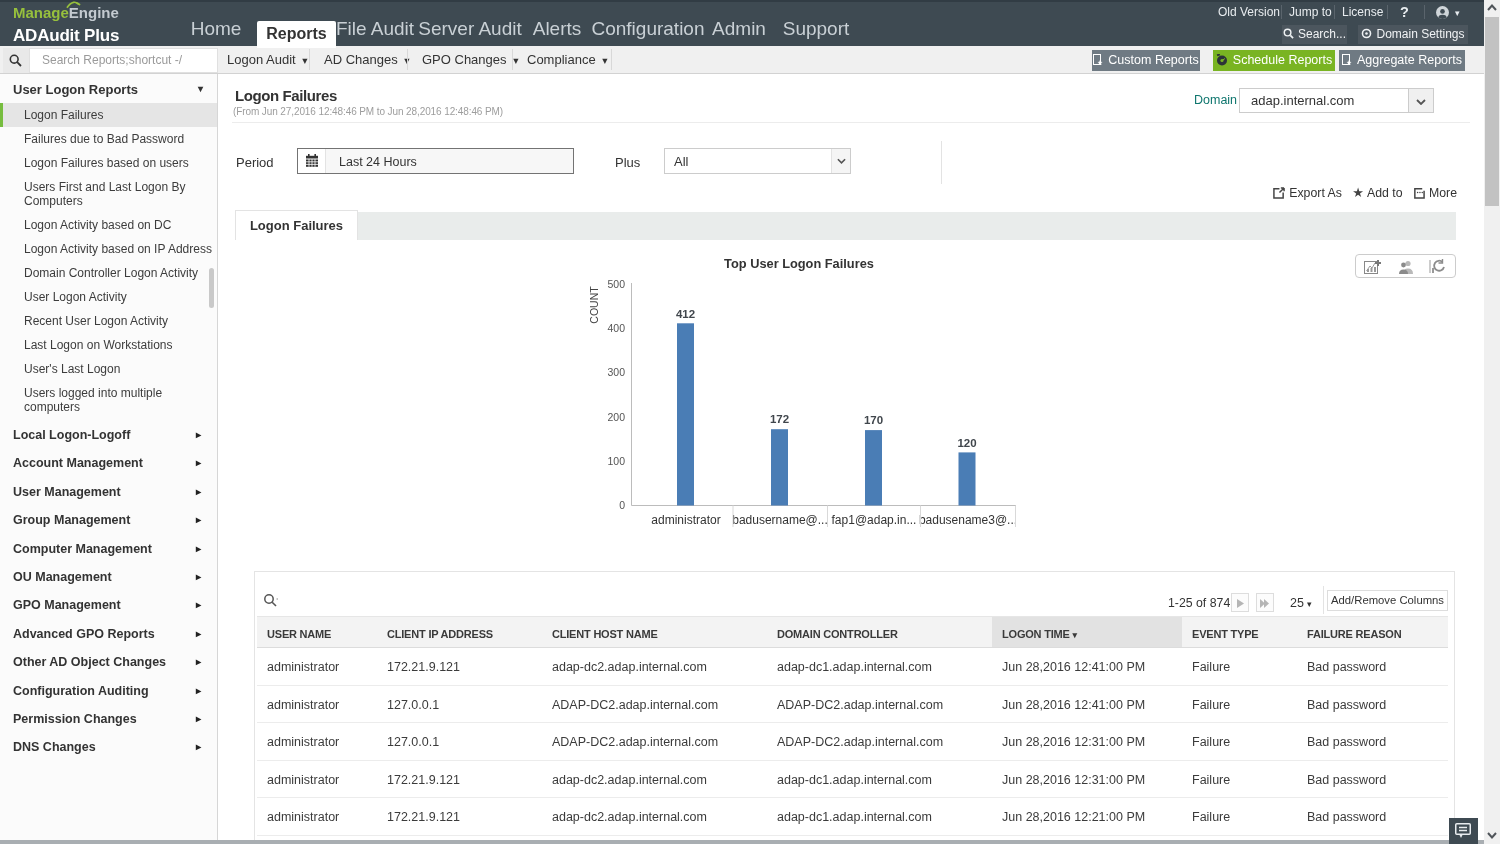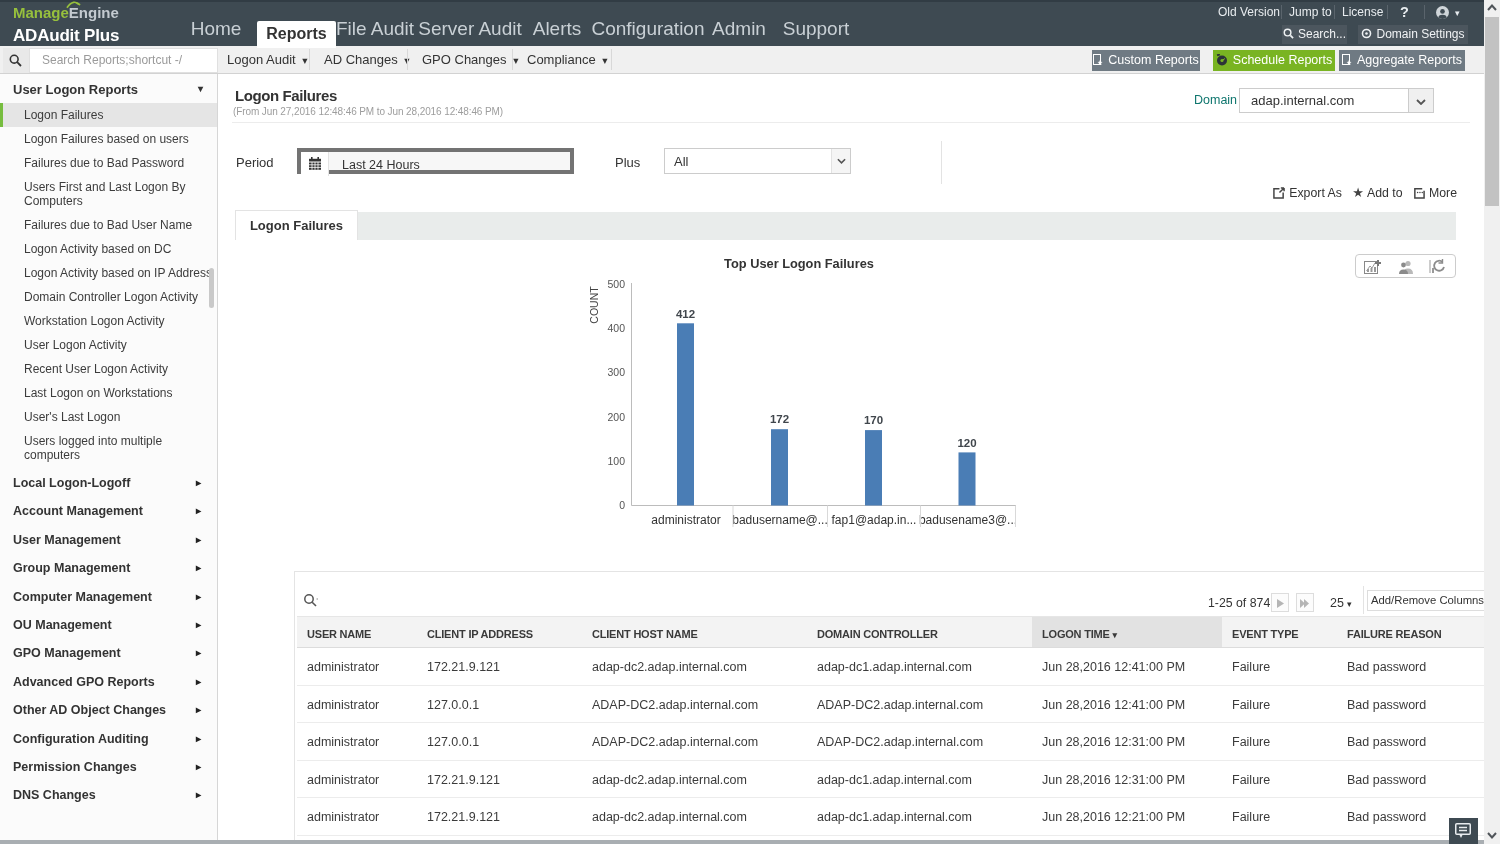--- a/index.html
+++ b/index.html
@@ -37,36 +37,36 @@
 #sb-pill { position:absolute; right:3px; top:194px; width:5px; height:40px; background:#c9c9c9; border-radius:3px; }
 
 #content { position:absolute; left:218px; top:74px; width:1266px; height:770px; background:#fff; }
 #rep-title { position:absolute; left:17px; top:13px; font-size:15px; font-weight:bold; color:#333; letter-spacing:-0.4px; }
 #rep-sub { position:absolute; left:15px; top:32px; font-size:10px; color:#9d9d9d; letter-spacing:-0.1px; }
 #dom-label { position:absolute; left:976px; top:19px; font-size:12.5px; color:#0f766e; }
 #dom-sel { position:absolute; left:1021px; top:14px; width:195px; height:25px; border:1px solid #ccc; background:#fff; font-size:13px; color:#333; line-height:23px; padding-left:11px; }
 #dom-arr { position:absolute; right:0; top:0; width:25px; height:23px; background:#f0f0f0; border-left:1px solid #ccc; text-align:center; }
 #hline1 { position:absolute; left:14px; top:48px; width:1238px; height:1px; background:#ececec; }
 #flt-period { position:absolute; left:18px; top:81px; font-size:13px; color:#333; }
-#per-box { position:absolute; left:79px; top:74px; width:277px; height:26px; background:#f7f7f7; border:4px solid #737373; }
+#per-box { position:absolute; left:79px; top:74px; width:277px; height:26px; background:#f7f7f7; border:1px solid #737373; }
 #per-ico { position:absolute; left:0; top:0; width:28px; height:24px; background:#fff; border-right:1px solid #e3e3e3; text-align:center; }
 #per-txt { position:absolute; left:41px; top:6px; font-size:12.5px; color:#333; }
 #flt-hours { position:absolute; left:397px; top:81px; font-size:13px; color:#333; }
 #hr-box { position:absolute; left:446px; top:74px; width:187px; height:26px; background:#fff; border:1px solid #ccc; }
 #hr-txt { position:absolute; left:9px; top:5px; font-size:13px; color:#333; }
 #hr-arr { position:absolute; right:0; top:0; width:19px; height:24px; background:#f5f5f5; border-left:1px solid #e2e2e2; text-align:center; }
 #vdiv1 { position:absolute; left:723px; top:67px; width:1px; height:43px; background:#e3e3e3; }
 #exprow { position:absolute; right:27px; top:111px; height:18px; font-size:12.3px; color:#333; white-space:nowrap; }
 #exprow span.lbl { margin-right:7px; }
 
 #tabbar { position:absolute; left:17px; top:136px; width:1221px; height:30px; }
 #tabbar .bar { position:absolute; left:0; top:2px; right:0; height:28px; background:#e9eceb; }
 #tabbar .tab { position:absolute; left:0; top:0; width:123px; height:30px; background:#fff; border:1px solid #e3e3e3; border-bottom:none; font-size:13px; font-weight:bold; color:#333; text-align:center; line-height:30px; }
 
-#tblbox { position:absolute; left:36px; top:497px; width:1201px; height:273px; border:1px solid #e4e4e4; border-bottom:none; background:#fff;margin-left:40px; }
+#tblbox { position:absolute; left:36px; top:497px; width:1201px; height:273px; border:1px solid #e4e4e4; border-bottom:none; background:#fff; }
 #tbl-head { position:absolute; left:2px; top:44px; width:1191px; height:32px; background:#f3f3f3; border-top:1px solid #e6e6e6; border-bottom:1px solid #dcdcdc; }
 .th { position:absolute; top:11px; font-size:11px; font-weight:bold; color:#3a3a3a; letter-spacing:-0.2px; }
 #lt-cell { position:absolute; left:735px; top:0; width:190px; height:30px; background:#e2e2e2; }
 .row { position:absolute; left:2px; width:1191px; height:37.5px; border-bottom:1px solid #ececec; }
 .td { position:absolute; top:12px; font-size:12.5px; color:#3b3b3b; }
 
 #vsb { position:absolute; left:1484px; top:0; width:16px; height:844px; background:#f0f0f0; }
 #vsb .thumb { position:absolute; left:1px; top:17px; width:14px; height:189px; background:#c2c2c2; }
 #hband { position:absolute; left:0; top:840px; width:1484px; height:4px; background:#a9aeb2; }
 #chatbtn { position:absolute; left:1449px; top:818px; width:29px; height:26px; background:#3e4a52; z-index:5; }
@@ -149,28 +149,26 @@
       </svg>Schedule Reports</div>
   <div class="rbtn" style="left:1339px;width:126px;background:#6f7a83;"><svg class="ico" width="10" height="12" viewBox="0 0 10 12" style="margin-right:5px;margin-top:-2px">
         <rect x="0.5" y="0.5" width="7" height="10" fill="none" stroke="#fff"></rect>
         <path d="M6.8 6.2 l.9 2.6 2.3.1-1.9 1.4.7 2.5-2-1.5-2 1.5.7-2.5-1.9-1.4 2.3-.1z" fill="#fff" transform="scale(.8) translate(2,1)"></path>
       </svg>Aggregate Reports</div>
 </div>
 
 <div id="sidebar">
   <div id="sb-head">User Logon Reports<span class="car">▾</span></div>
   <div class="sbitem sel">Logon Failures</div>
+  <div class="sbitem">Failures due to Bad Password</div>
   <div class="sbitem">Logon Failures based on users</div>
-  <div class="sbitem">Failures due to Bad Password</div>
   <div class="sbitem">Users First and Last Logon By Computers</div>
-  <div class="sbitem">Failures due to Bad User Name</div>
   <div class="sbitem">Logon Activity based on DC</div>
   <div class="sbitem">Logon Activity based on IP Address</div>
   <div class="sbitem">Domain Controller Logon Activity</div>
-  <div class="sbitem">Workstation Logon Activity</div>
   <div class="sbitem">User Logon Activity</div>
   <div class="sbitem">Recent User Logon Activity</div>
   <div class="sbitem">Last Logon on Workstations</div>
   <div class="sbitem">User's Last Logon</div>
   <div class="sbitem">Users logged into multiple computers</div>
   <div class="sbgroup" style="margin-top:2px;">Local Logon-Logoff<span class="arr">▸</span></div>
   <div class="sbgroup">Account Management<span class="arr">▸</span></div>
   <div class="sbgroup">User Management<span class="arr">▸</span></div>
   <div class="sbgroup">Group Management<span class="arr">▸</span></div>
   <div class="sbgroup">Computer Management<span class="arr">▸</span></div>

